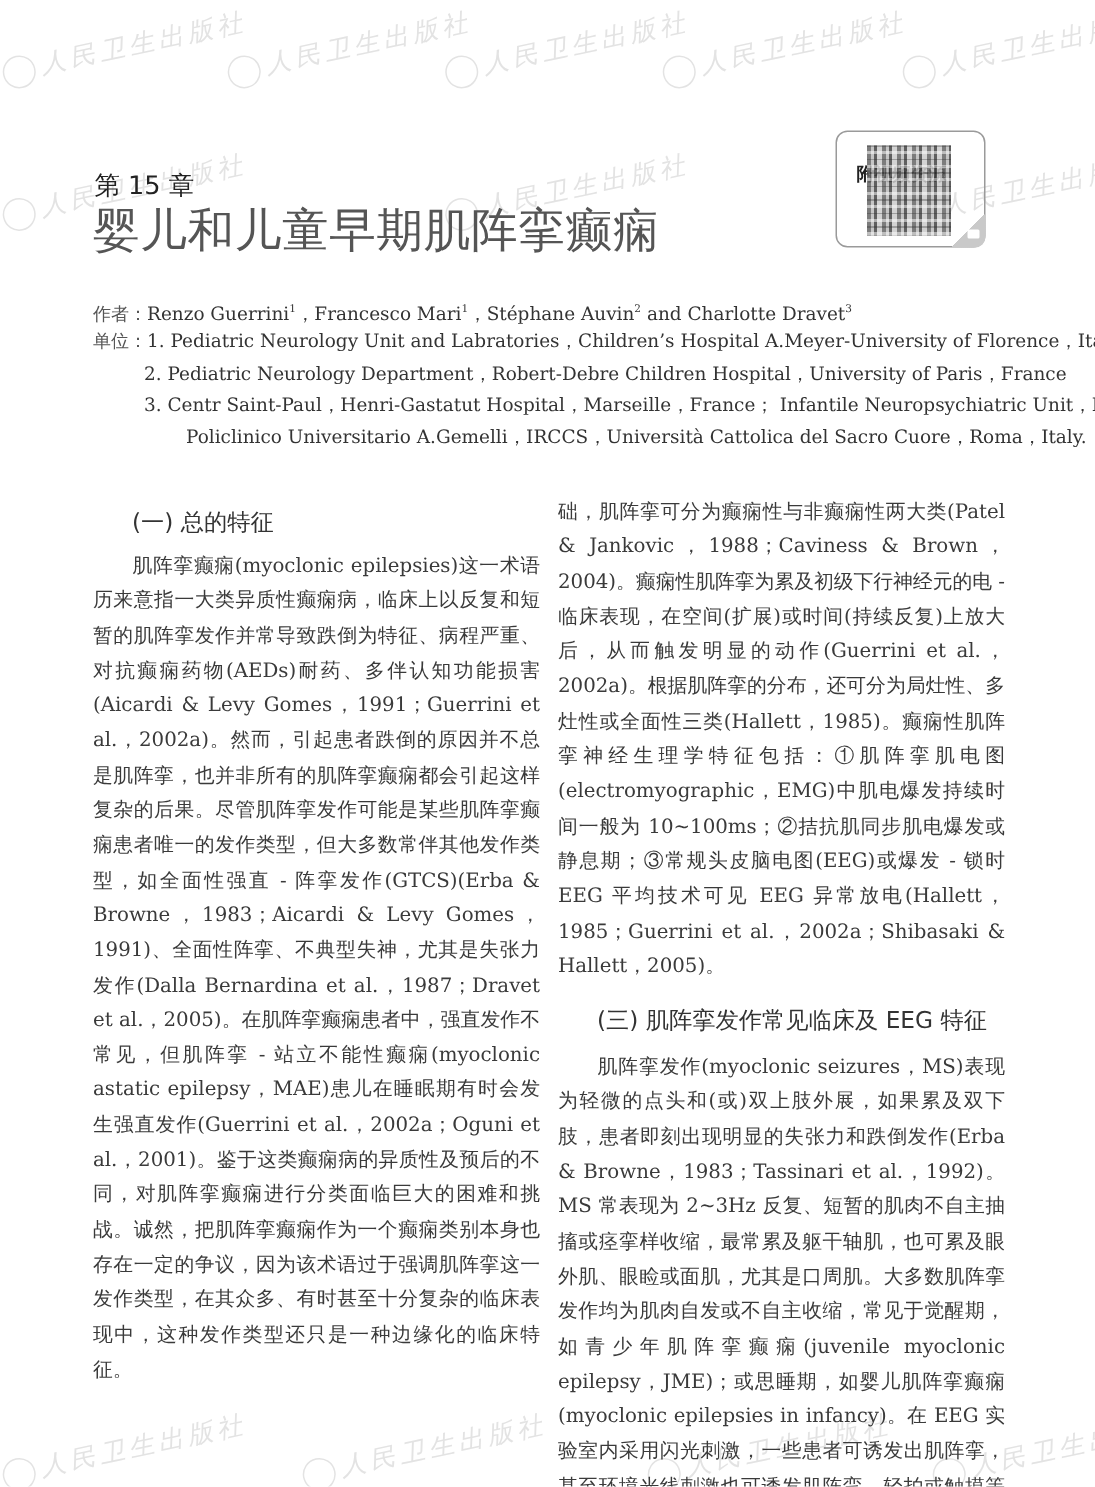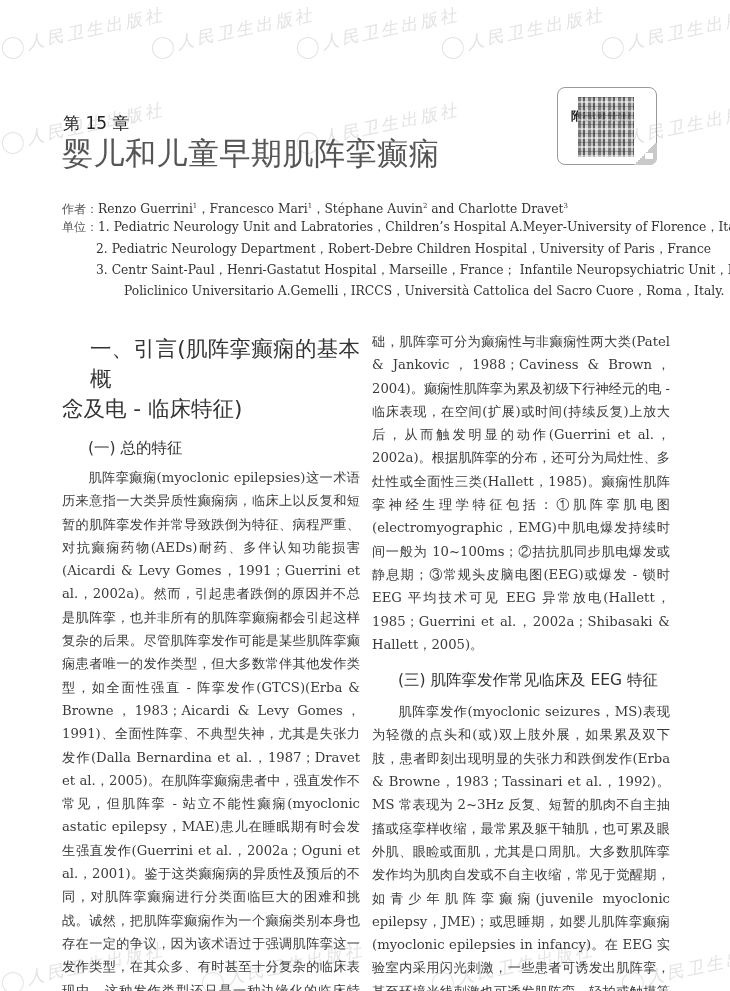--- a/index.html
+++ b/index.html
@@ -78,24 +78,20 @@
   <span>2.  Pediatric Neurology Department，Robert-Debre Children Hospital，University of Paris，France</span>
 </div>
 <div class="meta" style="top:261px;left:96px;">
   <span>3.  Centr Saint-Paul，Henri-Gastatut Hospital，Marseille，France； Infantile Neuropsychiatric Unit，Fondazione</span>
 </div>
 <div class="meta" style="top:282px;left:112px;margin-left:12px;">
   <span>Policlinico Universitario A.Gemelli，IRCCS，Università Cattolica del Sacro Cuore，Roma，Italy.</span>
 </div>
 
 <div class="col col-left">
-  <div class="h1">
-    <span>一、引言(肌阵挛癫痫的基本概</span>
-    <span class="l2">念及电 - 临床特征)</span>
-  </div>
   <div class="h2">(一) 总的特征</div>
   <p class="p">肌阵挛癫痫(myoclonic epilepsies)这一术语历来意指一大类异质性癫痫病，临床上以反复和短暂的肌阵挛发作并常导致跌倒为特征、病程严重、对抗癫痫药物(AEDs)耐药、多伴认知功能损害(Aicardi &amp; Levy Gomes，1991；Guerrini et al.，2002a)。然而，引起患者跌倒的原因并不总是肌阵挛，也并非所有的肌阵挛癫痫都会引起这样复杂的后果。尽管肌阵挛发作可能是某些肌阵挛癫痫患者唯一的发作类型，但大多数常伴其他发作类型，如全面性强直 - 阵挛发作(GTCS)(Erba &amp; Browne，1983；Aicardi &amp; Levy Gomes，1991)、全面性阵挛、不典型失神，尤其是失张力发作(Dalla Bernardina et al.，1987；Dravet et al.，2005)。在肌阵挛癫痫患者中，强直发作不常见，但肌阵挛 - 站立不能性癫痫(myoclonic astatic epilepsy，MAE)患儿在睡眠期有时会发生强直发作(Guerrini et al.，2002a；Oguni et al.，2001)。鉴于这类癫痫病的异质性及预后的不同，对肌阵挛癫痫进行分类面临巨大的困难和挑战。诚然，把肌阵挛癫痫作为一个癫痫类别本身也存在一定的争议，因为该术语过于强调肌阵挛这一发作类型，在其众多、有时甚至十分复杂的临床表现中，这种发作类型还只是一种边缘化的临床特征。</p>
 
 </div>
 
 <div class="col col-right">
   <p class="p noindent">础，肌阵挛可分为癫痫性与非癫痫性两大类(Patel &amp; Jankovic，1988；Caviness &amp; Brown，2004)。癫痫性肌阵挛为累及初级下行神经元的电 - 临床表现，在空间(扩展)或时间(持续反复)上放大后，从而触发明显的动作(Guerrini et al.，2002a)。根据肌阵挛的分布，还可分为局灶性、多灶性或全面性三类(Hallett，1985)。癫痫性肌阵挛神经生理学特征包括：①肌阵挛肌电图(electromyographic，EMG)中肌电爆发持续时间一般为 10~100ms；②拮抗肌同步肌电爆发或静息期；③常规头皮脑电图(EEG)或爆发 - 锁时 EEG 平均技术可见 EEG 异常放电(Hallett，1985；Guerrini et al.，2002a；Shibasaki &amp; Hallett，2005)。</p>
   <div class="h2" style="margin-top:12px;margin-bottom:8px;">(三) 肌阵挛发作常见临床及 EEG 特征</div>
   <p class="p">肌阵挛发作(myoclonic seizures，MS)表现为轻微的点头和(或)双上肢外展，如果累及双下肢，患者即刻出现明显的失张力和跌倒发作(Erba &amp; Browne，1983；Tassinari et al.，1992)。MS 常表现为 2~3Hz 反复、短暂的肌肉不自主抽搐或痉挛样收缩，最常累及躯干轴肌，也可累及眼外肌、眼睑或面肌，尤其是口周肌。大多数肌阵挛发作均为肌肉自发或不自主收缩，常见于觉醒期，如青少年肌阵挛癫痫(juvenile myoclonic epilepsy，JME)；或思睡期，如婴儿肌阵挛癫痫(myoclonic epilepsies in infancy)。在 EEG 实验室内采用闪光刺激，一些患者可诱发出肌阵挛，甚至环境光线刺激也可诱发肌阵挛。轻拍或触摸等体感刺激或突然的声响刺激也可诱发肌阵挛(Ricci et al.，1995)。MS 通常散发，有时也可持续、反复出现，甚至演变为肌阵挛持续状态(myoclonic status)(Doose，1992a；Dravet et al.，2005)。</p>
 </div>

